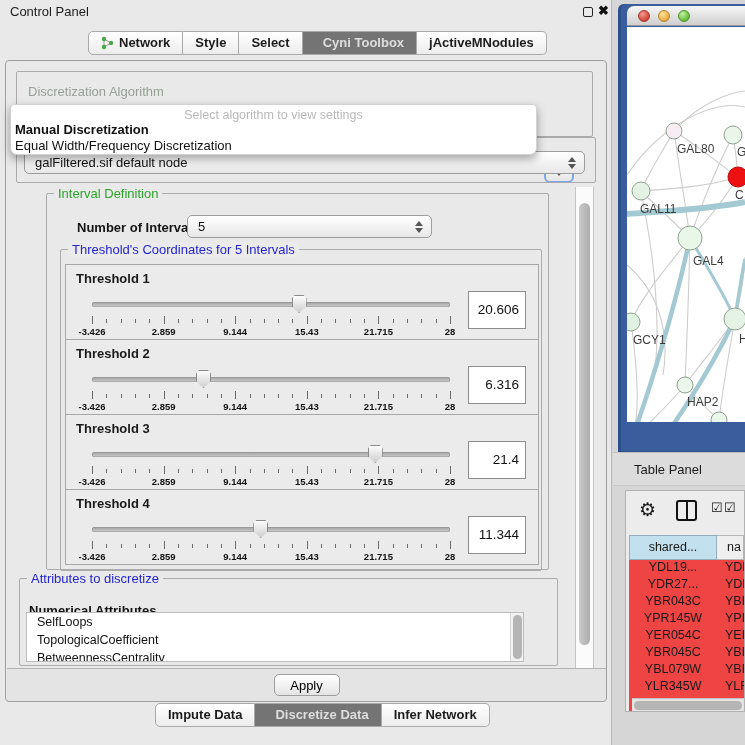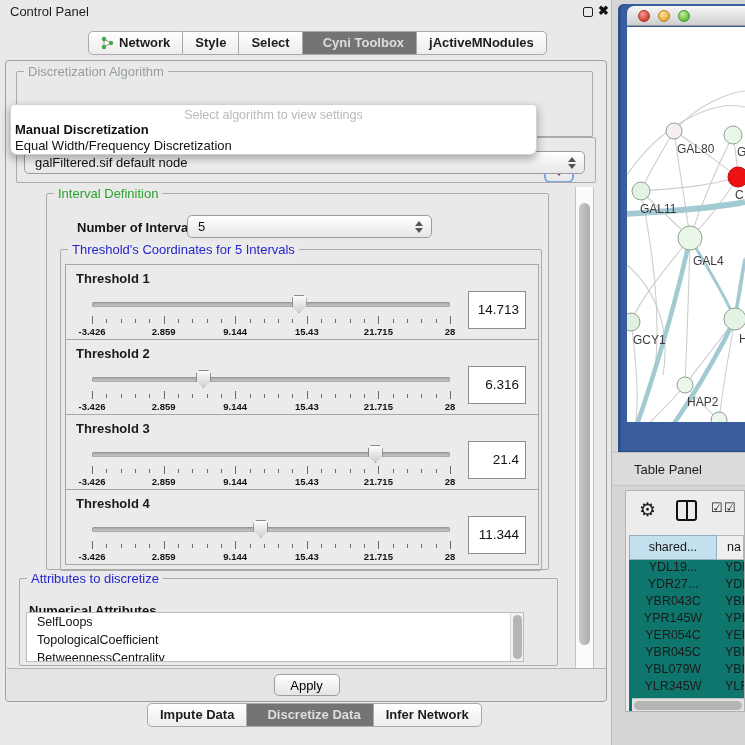--- a/index.html
+++ b/index.html
@@ -14,28 +14,28 @@
   .close-ic { position:absolute; top:3px; left:598px; font-size:13px; font-weight:bold; color:#111; }
 
   .tabbar { position:absolute; display:flex; }
   .seg { border:1px solid #a9a9a9; border-left:none; background:linear-gradient(#ffffff,#ececec);
          padding:3px 12px 4px; font-size:13px; font-weight:bold; color:#1c1c1c; white-space:nowrap;
          display:flex; align-items:flex-end; gap:5px; }
   .seg:first-child { border-left:1px solid #a9a9a9; border-radius:5px 0 0 5px; }
   .seg:last-child { border-radius:0 5px 5px 0; }
   .seg.sel { background:#747474; color:#dedede;padding-left:20px; }
   #toptabs { left:88px; top:31px; }
-  #bottabs { left:147px; top:703px; }
+  #bottabs { left:155px; top:703px; }
 
   #cp-body { position:absolute; left:5px; top:60px; width:602px; height:642px;
              border:1px solid #9f9f9f; border-radius:4px; background:#e9e9e9; }
 
   .group { position:absolute; border:1px solid #ababab; border-radius:2px; }
   .glabel { position:absolute; top:-8px; left:7px; background:#e9e9e9; padding:0 4px; font-size:13px; }
-  .glabel.gray { color:#96a096; }
+  .glabel.gray { color:#96a096;margin-top:20px; }
   .glabel.green { color:#2ea32e; }
   .glabel.blue { color:#2525cc; }
   .glabel.dark { color:#2b2b2b; }
 
   .combo { position:absolute; height:23px; border:1px solid #9e9e9e; border-radius:5px;
            background:linear-gradient(#ffffff,#e7e7e7); line-height:21px; padding-left:10px; font-size:13px; color:#111; }
   .spin { position:absolute; right:8px; top:4px; width:9px; height:14px; }
   .spin:before, .spin:after { content:""; position:absolute; left:1px; border-left:4px solid transparent; border-right:4px solid transparent; }
   .spin:before { top:1px; border-bottom:5px solid #555; }
   .spin:after { bottom:1px; border-top:5px solid #555; }
@@ -107,21 +107,21 @@
                   border-top:1px solid #c2c2c2; border-bottom:1px solid #c6c6c6; }
   #tp-headerbar span { position:absolute; left:21px; top:9px; font-size:13px; color:#1c1c1c; }
   #tp-body { position:absolute; left:625px; top:490px; width:120px; height:222px; background:#ececec;
              border:1px solid #b2b2b2; overflow:hidden; }
   #tp-toolbar { position:absolute; left:0; top:0; width:100%; height:42px; }
   .gear { position:absolute; left:13px; top:7px; font-size:19px; color:#1b1b1b; }
   .colsplit { position:absolute; left:50px; top:9px; width:21px; height:21px; border:2px solid #111; border-radius:3px; }
   .colsplit:before { content:""; position:absolute; left:8px; top:0; width:2px; height:17px; background:#111; }
   .cbx { position:absolute; top:9px; font-size:13px; color:#111; }
   .cbx.c1 { left:85px; } .cbx.c2 { left:98px; }
-  #tp-table { position:absolute; left:3px; top:44px; right:0; bottom:0; background:#0f766e; }
+  #tp-table { position:absolute; left:3px; top:44px; right:0; bottom:0; background:#ef4444; }
   #tp-cols { display:flex; height:25px; }
   .tp-hcell { border:1px solid #93adba; background:#c2e0ee; font-size:12.5px; text-align:center; line-height:23px;
               overflow:hidden; white-space:nowrap; }
   .tp-hcell.c1 { width:88px; }
   .tp-hcell.c2 { flex:1; background:#efefef; border-color:#b5b5b5; border-left:none; text-align:left; padding-left:10px; }
   .tp-row { display:flex; height:17px; font-size:12.5px; white-space:nowrap; }
   .tp-cell { overflow:hidden; }
   .tp-cell.c1 { width:88px; text-align:center; }
   .tp-cell.c2 { flex:1; padding-left:8px; }
   #tp-hsb { position:absolute; left:3px; right:0; bottom:0; height:13px; background:#e3e3e3; border-top:1px solid #c0c0c0; }
@@ -233,21 +233,21 @@
               <div class="ticklabels">
                   <span style="left: 0%;">-3.426</span>
                   <span style="left: 20%;">2.859</span>
                   <span style="left: 40%;">9.144</span>
                   <span style="left: 60%;">15.43</span>
                   <span style="left: 80%;">21.715</span>
                   <span style="left: 100%;">28</span>
                 </div>
             </div>
             <div class="vbox">
-                <span>14.713</span>
+                <span>20.606</span>
               </div>
           </div>
 
           <div class="tblock" style="top:89px;">
             <div class="tlabel">Threshold 2</div>
             <div class="slider">
               <div class="track"></div>
               <div class="thumb-sl" style="left: 31%;"></div>
               <div class="ticks">
                   <span class="tick major" style="left: 0%;"></span>

